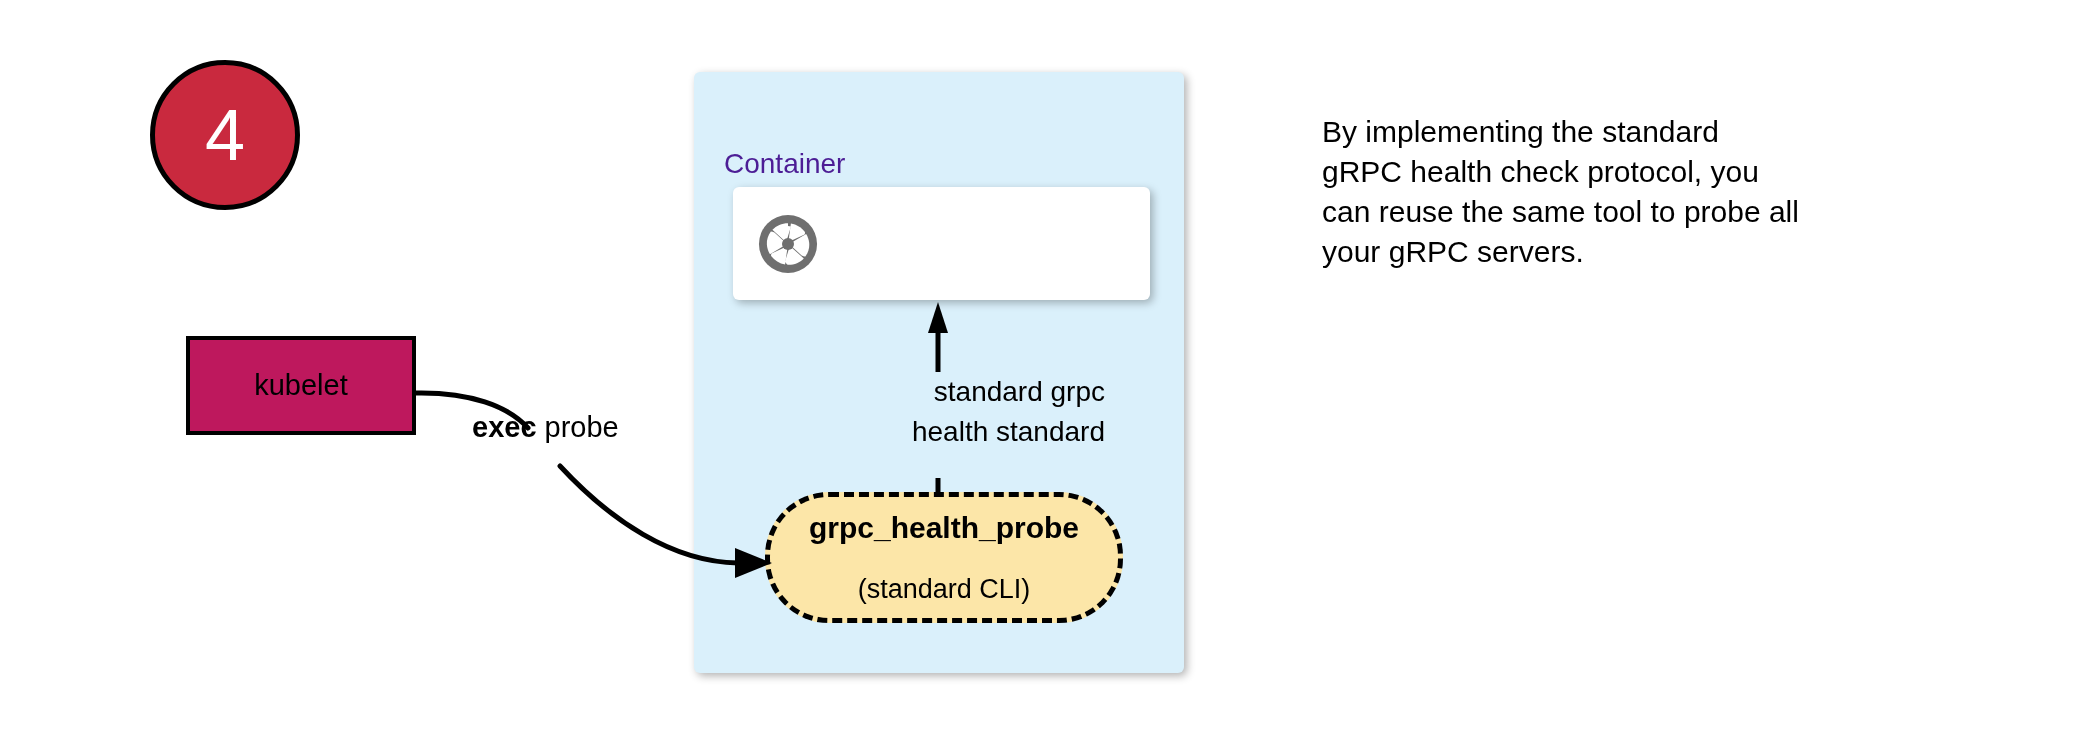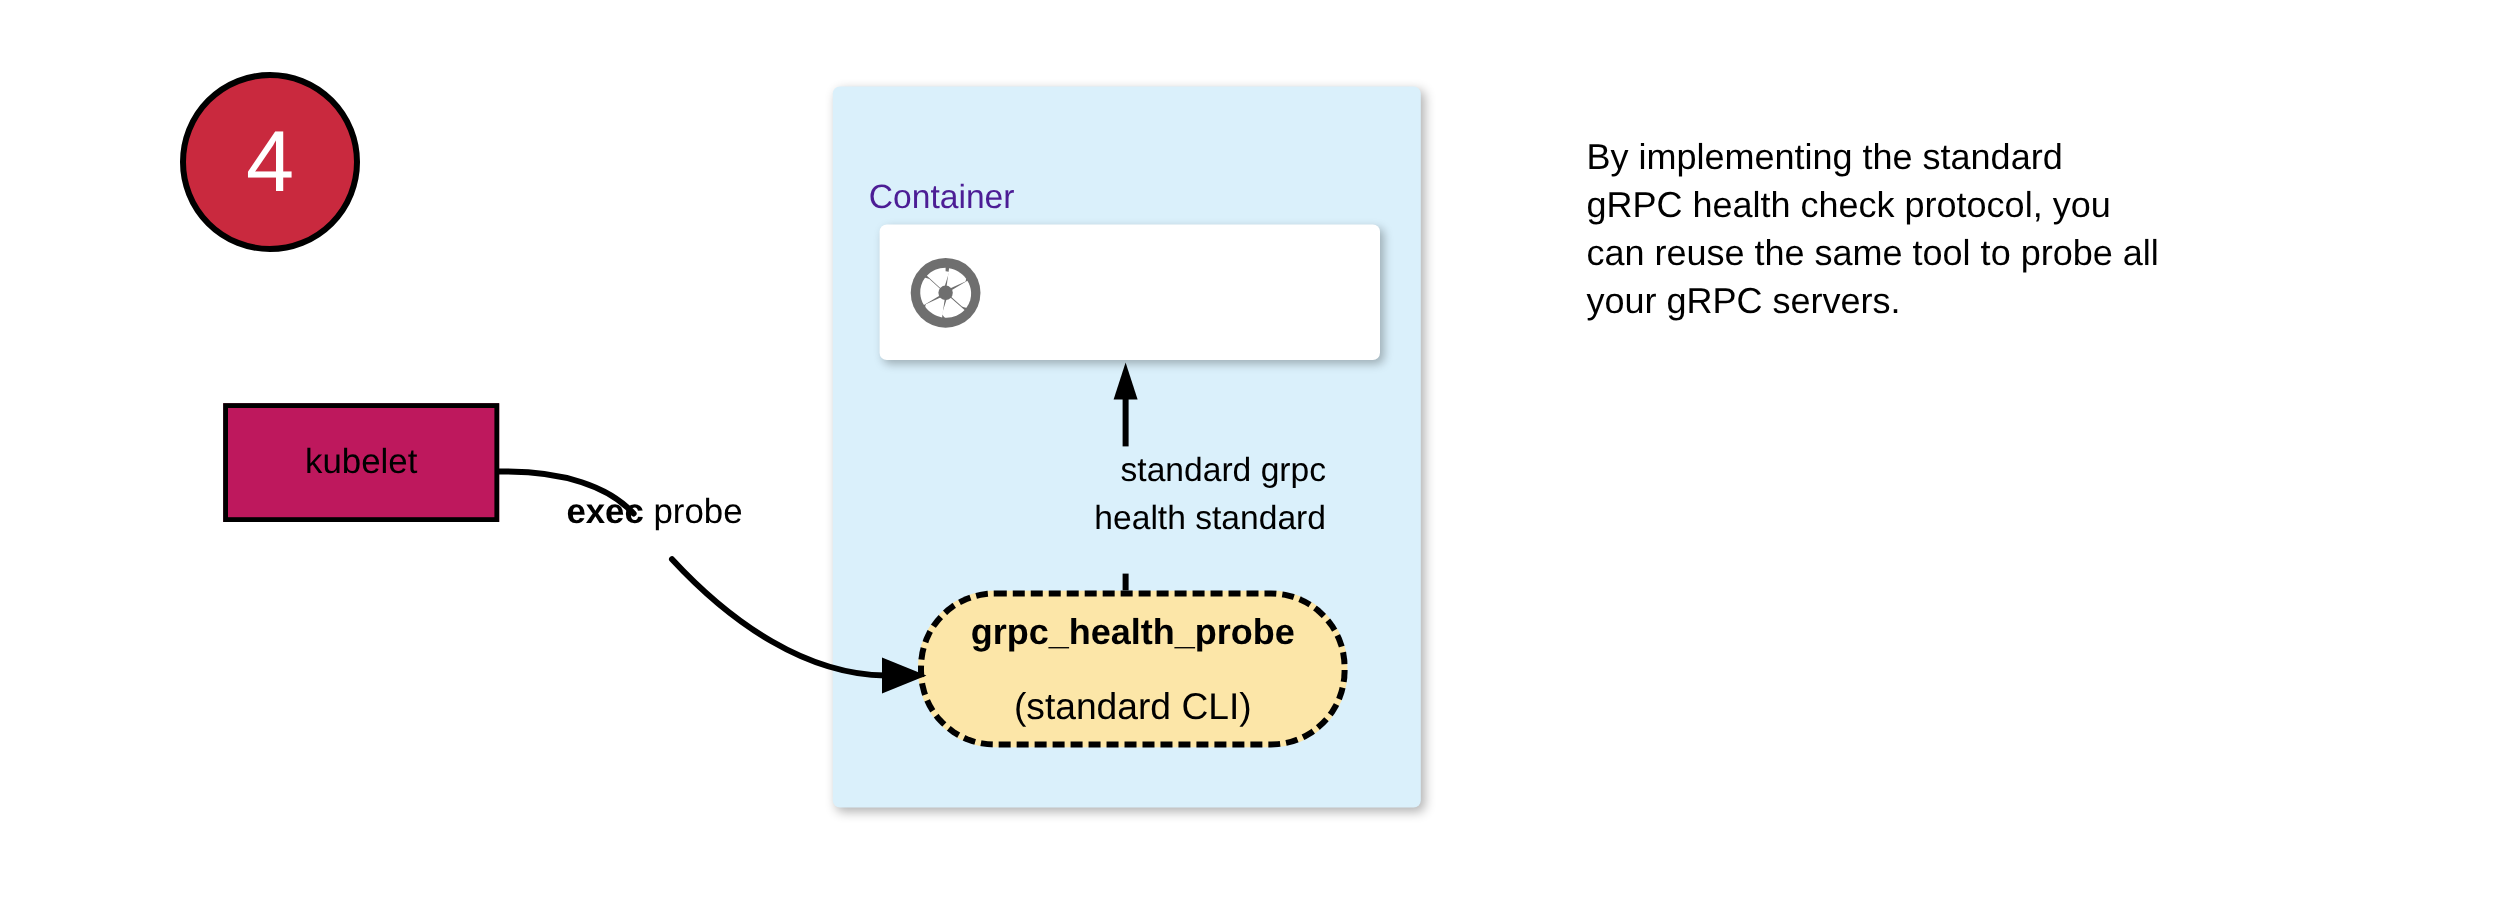--- a/index.html
+++ b/index.html
@@ -114,21 +114,21 @@
     gap: 24px;
   }
   .probe-title {
     font-size: 30px;
     line-height: 38px;
     font-weight: bold;
     color: #000000;
     white-space: nowrap;
   }
   .probe-subtitle {
-    font-size: 31px;
+    font-size: 27px;
     line-height: 36px;
     font-weight: 400;
     color: #000000;
     white-space: nowrap;
   }
 
   
   .protocol-label {
     position: absolute;
     left: 775px;

